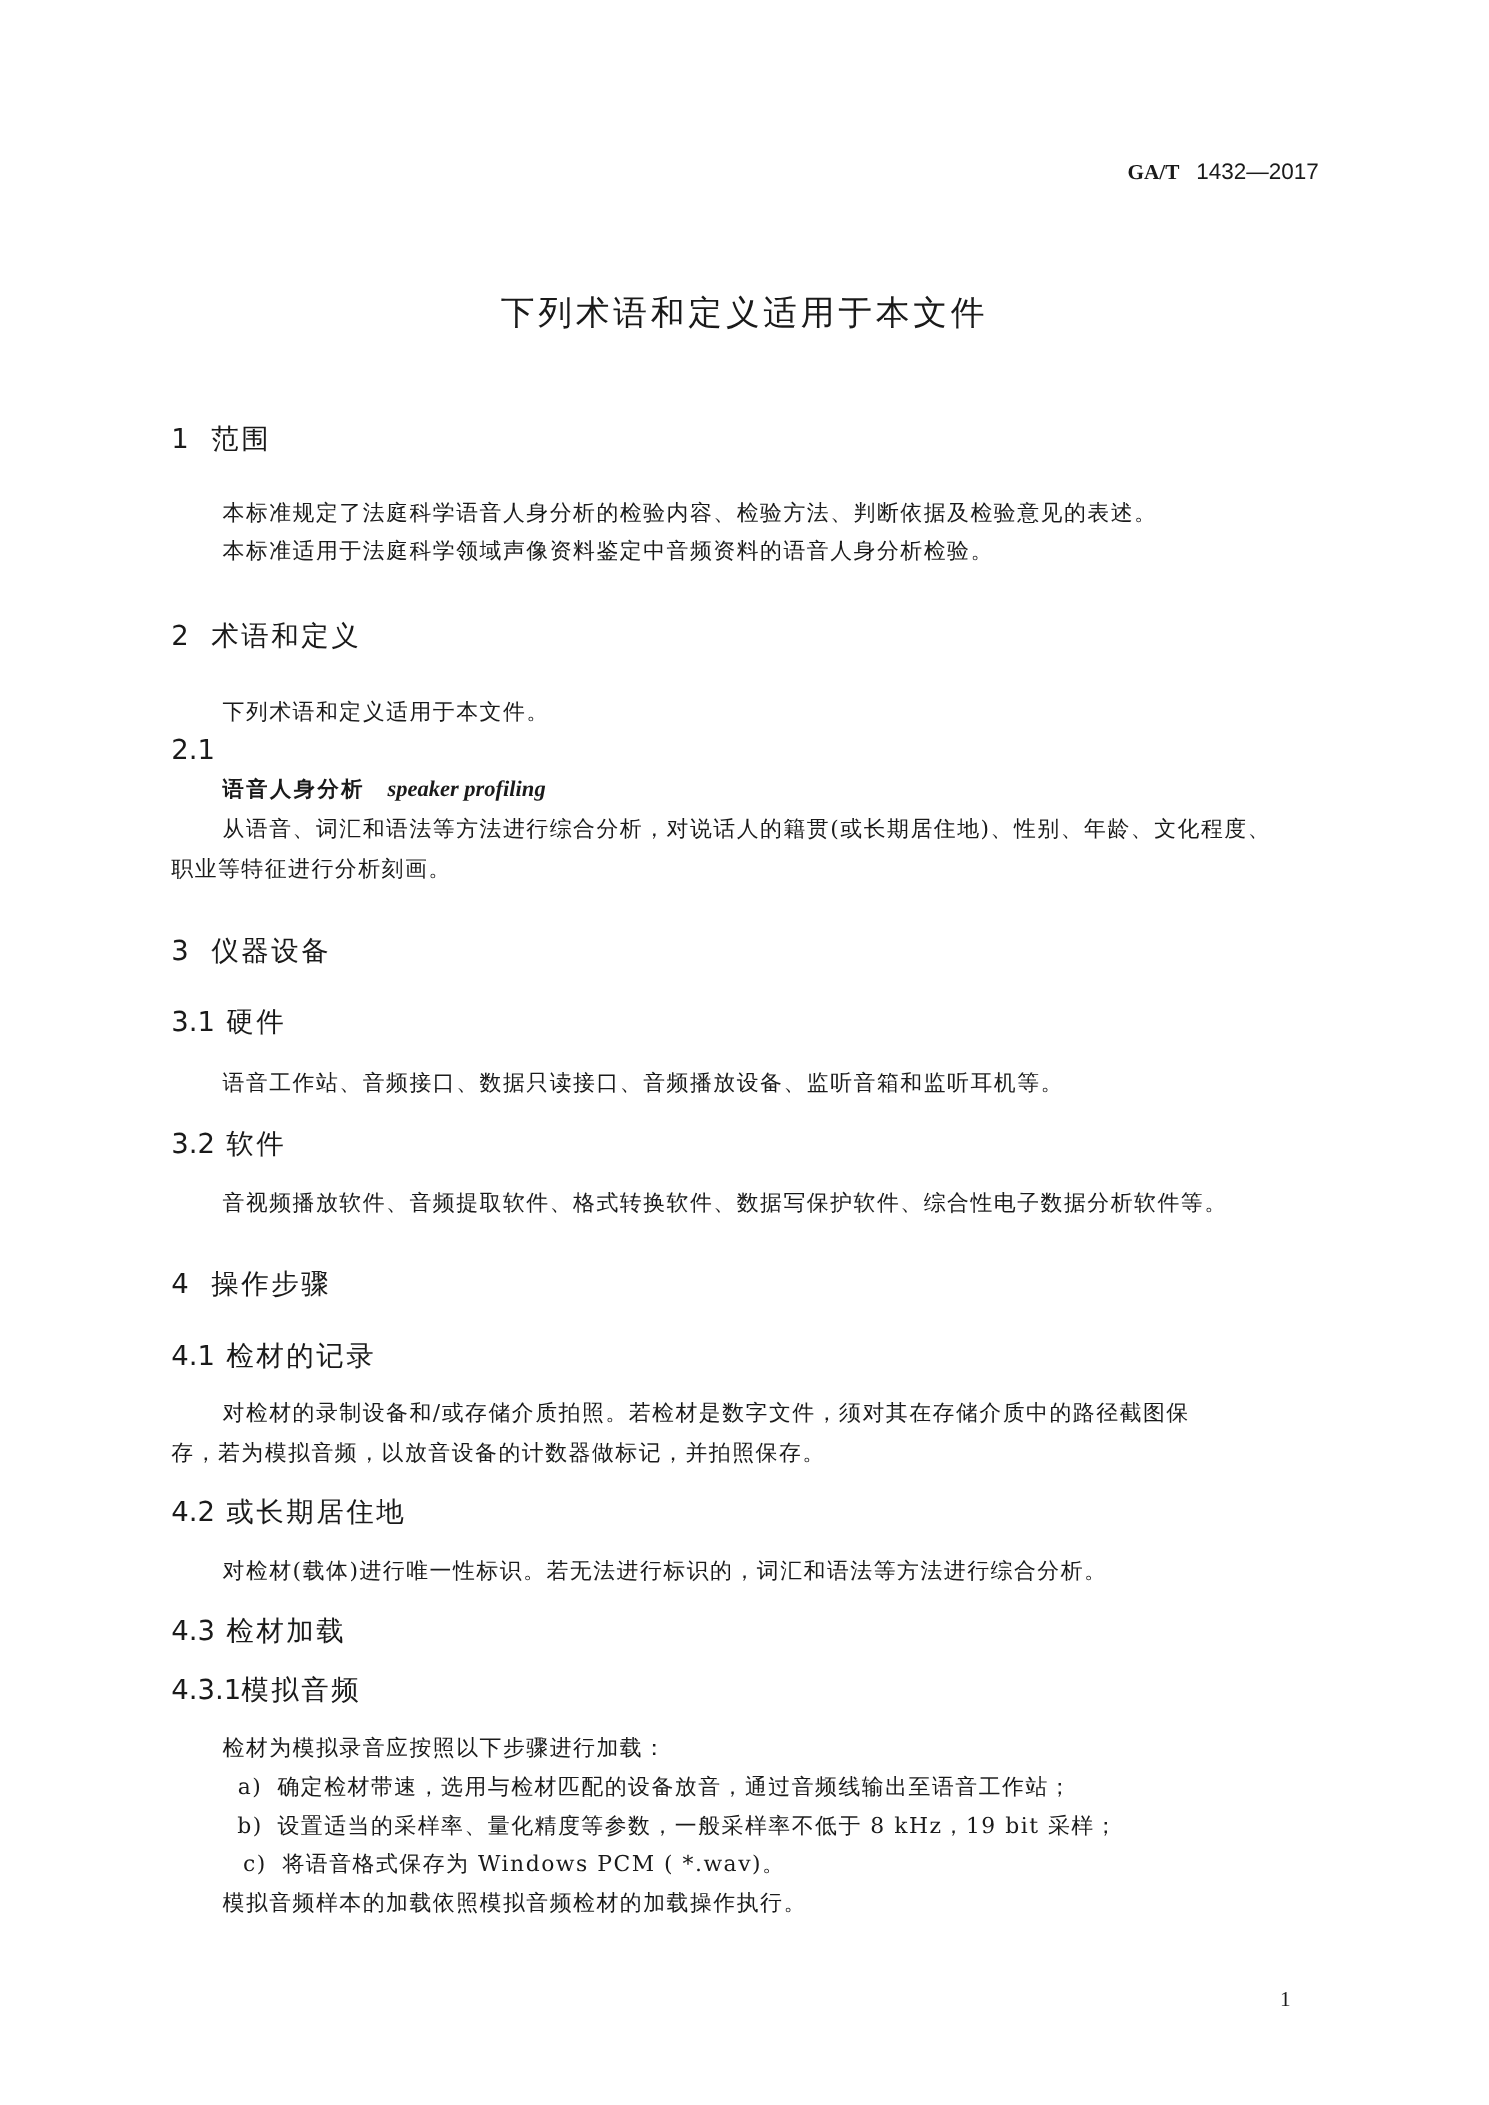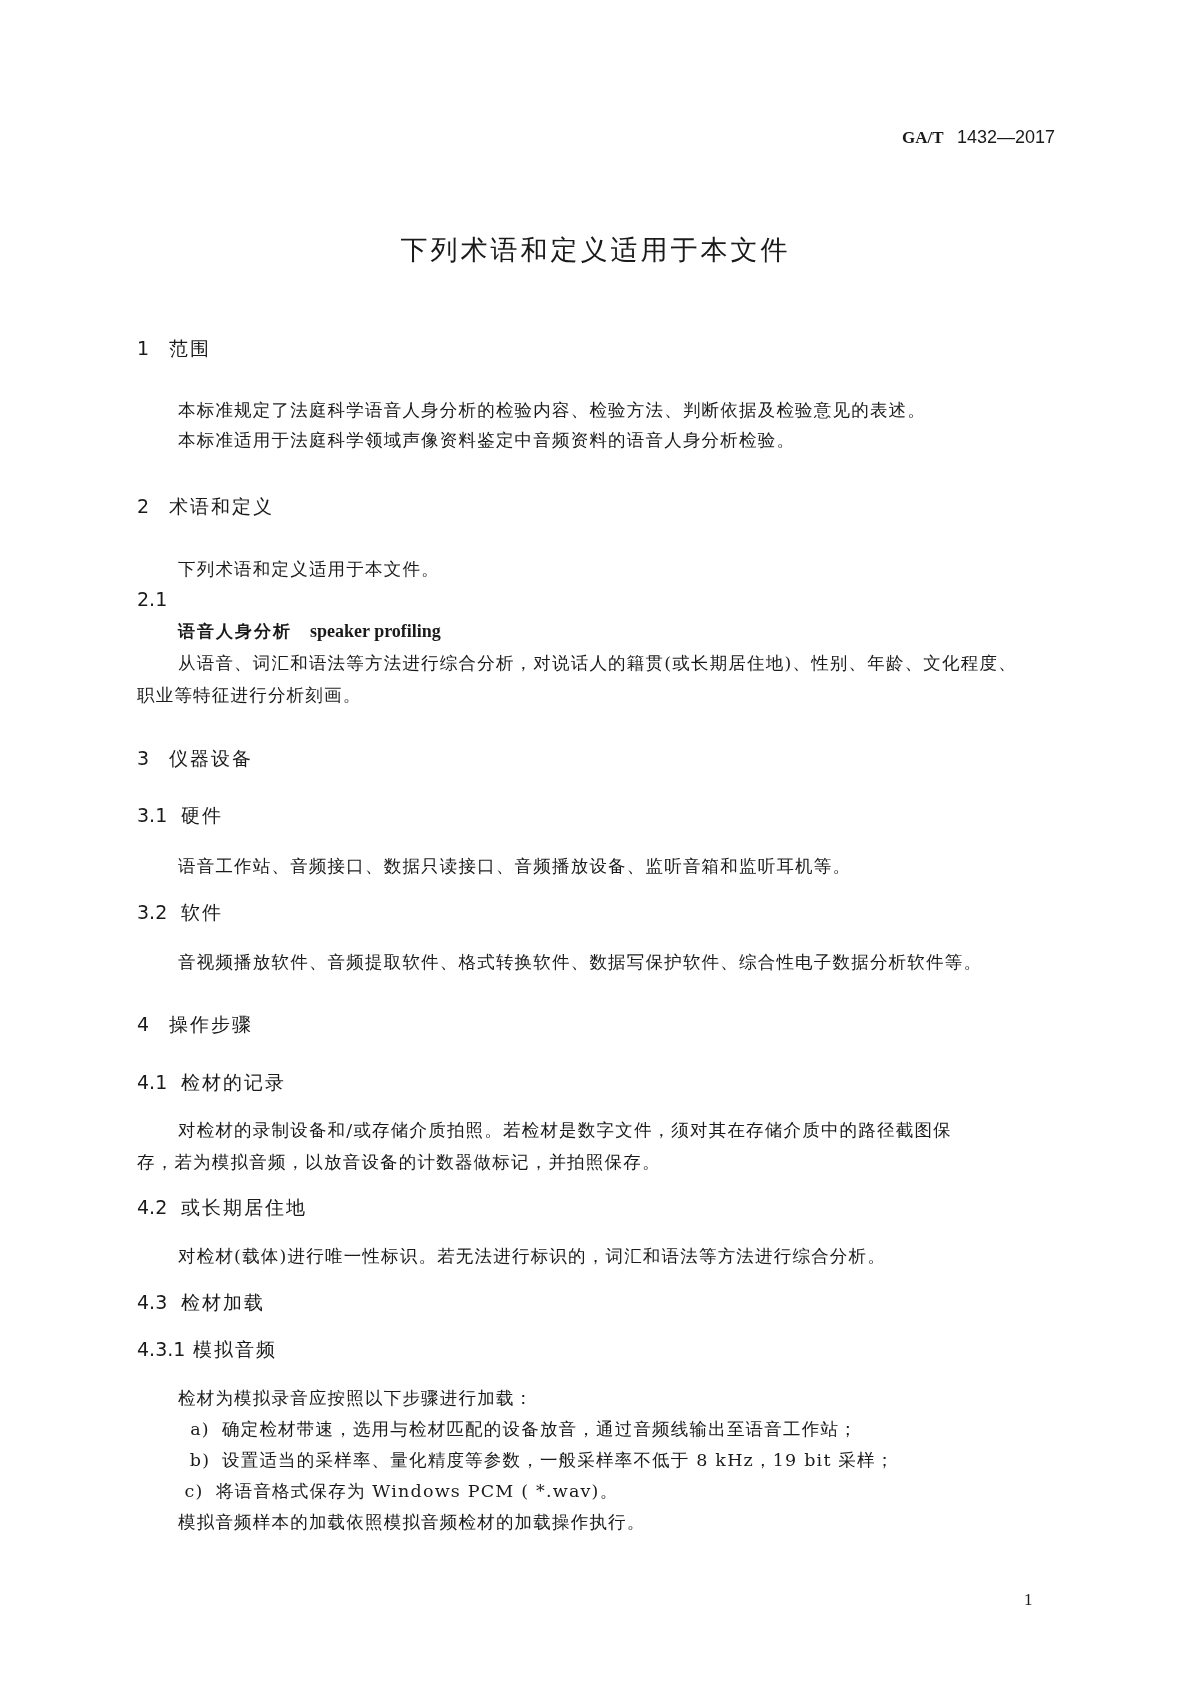--- a/index.html
+++ b/index.html
@@ -4,25 +4,25 @@
 <style>
   html, body { margin:0; padding:0; background:#ffffff; }
   body { width:1191px; height:1684px; position:relative; overflow:hidden;
          font-family:"DejaVu Serif","Liberation Serif",serif; color:#1a1a1a; }
   .abs { position:absolute; white-space:nowrap; }
   .std { right:136px; top:127px; font-size:17px; }
   .std .b { font-family:"Liberation Serif",serif; font-weight:bold; font-size:17px; }
   .std .n { font-family:"Liberation Sans","DejaVu Sans",sans-serif; font-size:18px; }
   .title { left:0; width:1191px; text-align:center; top:232px; font-size:27px;
            font-family:"DejaVu Sans","Liberation Sans",sans-serif; letter-spacing:3px; }
-  .h1, .h2, .h3 { font-family:"DejaVu Sans","Liberation Sans",sans-serif; font-size:19px; }
+  .h1, .h2, .h3 { font-family:"DejaVu Sans","Liberation Sans",sans-serif; font-size:22px; }
   .h1 .num, .h2 .num, .h3 .num { display:inline-block; }
   .p { font-size:17.5px; letter-spacing:1.2px; font-family:"DejaVu Serif","Liberation Serif",serif;text-align:center; }
   .term { font-family:"DejaVu Sans","Liberation Sans",sans-serif; font-size:17px; font-weight:bold; }
-  .term .en { font-family:"Liberation Serif",serif; font-weight:bold; font-size:18px; margin-left:18px; }
+  .term .en { font-family:"Liberation Serif",serif; font-weight:bold; font-size:18px; margin-left:18px;font-style:italic; }
   .pageno { font-size:17px; font-family:"Liberation Serif",serif; }
 </style>
 </head>
 <body>
 
 <div class="abs std">
   <span class="b">GA/T</span>
   <span class="n" style="margin-left:8px">1432—2017</span>
 </div>
 
@@ -76,18 +76,18 @@
   <span class="num" style="width:56px">4.3.1</span><span style="letter-spacing:2px">模拟音频</span>
 </div>
 <div class="abs p" style="left:178px;top:1386px">检材为模拟录音应按照以下步骤进行加载：</div>
 
 <div class="abs p" style="left:178px;top:1417px">
   <span style="display:inline-block;width:44px">a)</span><span>确定检材带速，选用与检材匹配的设备放音，通过音频线输出至语音工作站；</span>
 </div>
 <div class="abs p" style="left:178px;top:1448px">
   <span style="display:inline-block;width:44px">b)</span><span>设置适当的采样率、量化精度等参数，一般采样率不低于 8 kHz，19 bit 采样；</span>
 </div>
-<div class="abs p" style="left:172px;top:1479px">
+<div class="abs p" style="left:182px;top:1479px">
   <span style="display:inline-block;width:44px">c)</span><span>将语音格式保存为 Windows PCM ( *.wav)。</span>
 </div>
 <div class="abs p" style="left:178px;top:1510px">模拟音频样本的加载依照模拟音频检材的加载操作执行。</div>
 
 <div class="abs pageno" style="left:1024px;top:1590px">1</div>
 
 </body></html>

